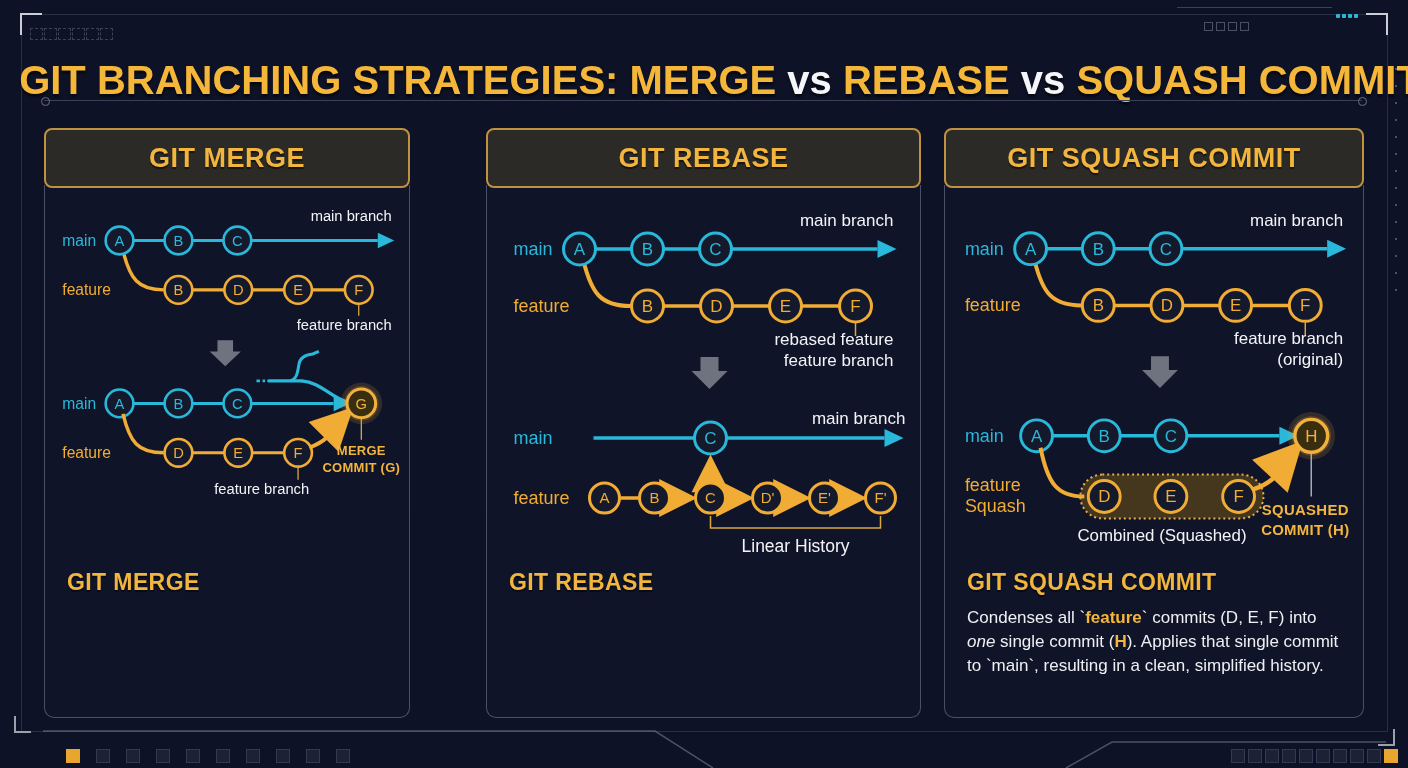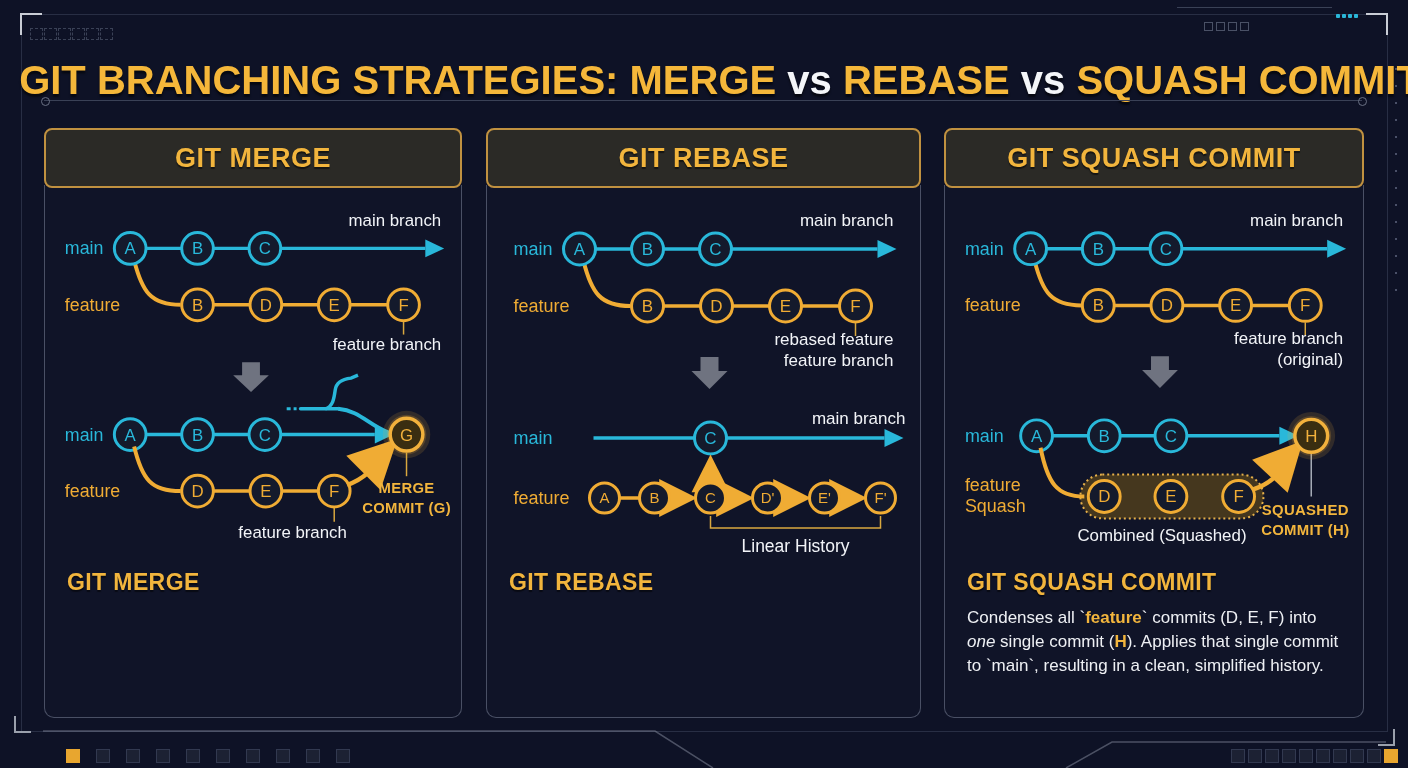--- a/index.html
+++ b/index.html
@@ -101,21 +101,21 @@
   <span class="t-gold">GIT BRANCHING STRATEGIES: MERGE</span>
   <span class="t-vs">vs</span>
   <span class="t-gold">REBASE</span>
   <span class="t-vs">vs</span>
   <span class="t-gold">SQUASH COMMIT</span>
 </h1>
 <div class="abs title-rule"></div>
 <div class="abs rule-cap" style="left:41px;"></div>
 <div class="abs rule-cap" style="left:1358px;"></div>
 
-<section class="abs panel" style="left:44px;width:418px;">
+<section class="abs panel" style="left:44px;width:366px;">
   <div class="panel-header">
     <span>GIT MERGE</span>
   </div>
   <div class="panel-body">
     <svg class="diagram" width="100%" height="372" viewBox="0 0 420 372" preserveAspectRatio="xMidYMin meet">
       <defs>
         <marker id="agm1" viewBox="0 0 12 12" refX="9" refY="6" markerWidth="13" markerHeight="13" orient="auto">
             <path d="M1,1 L11,6 L1,11 z" fill="#f0ac34"></path>
           </marker>
       </defs>

